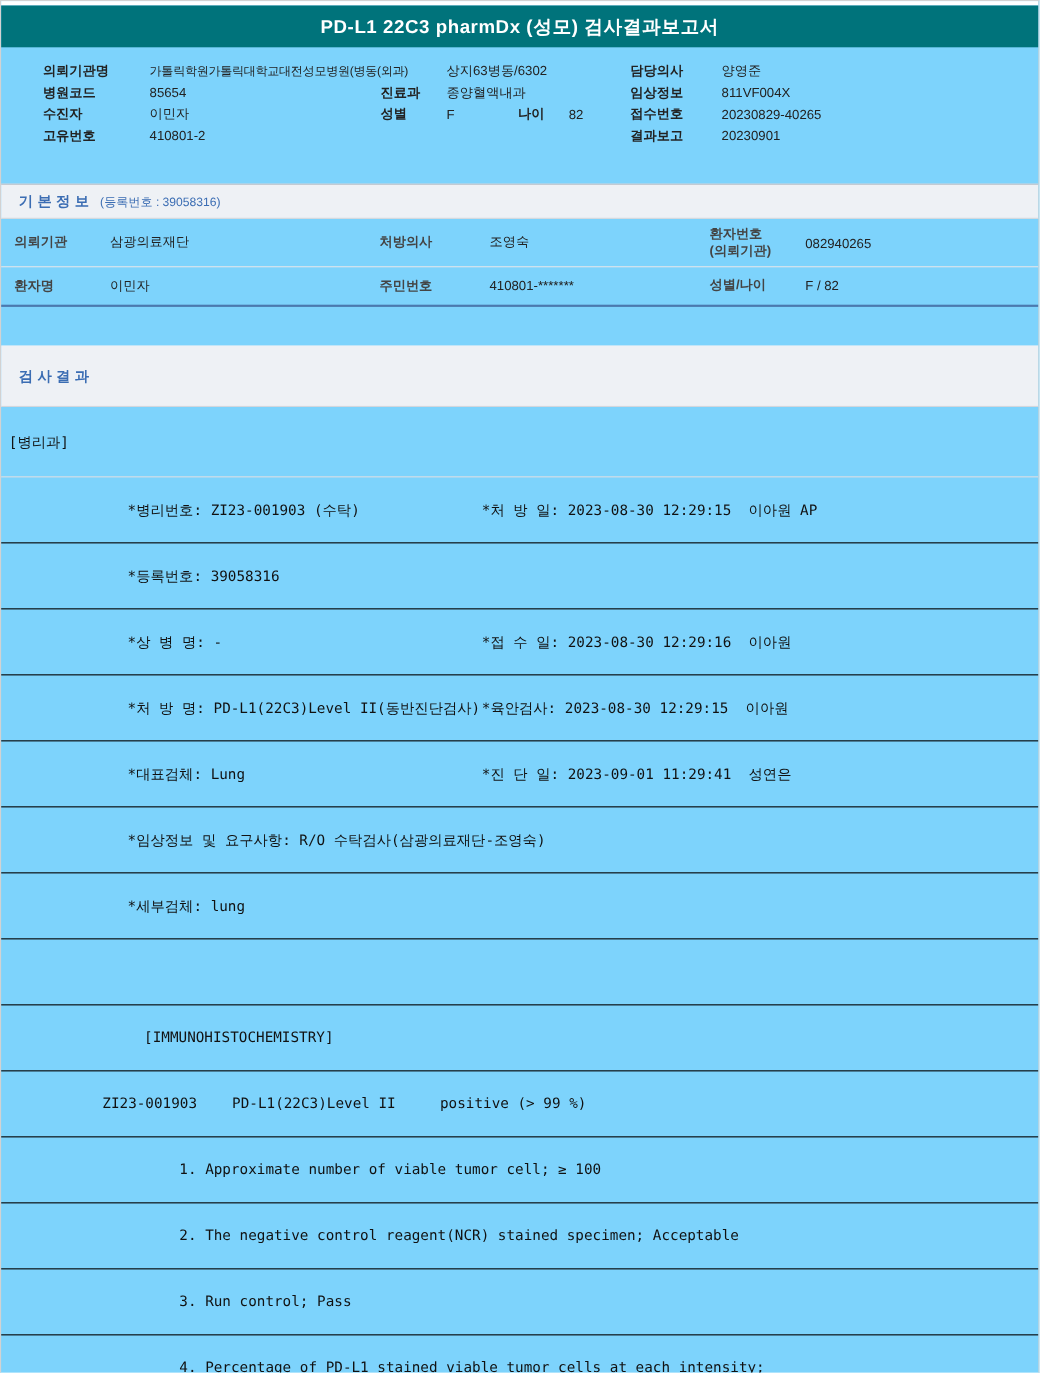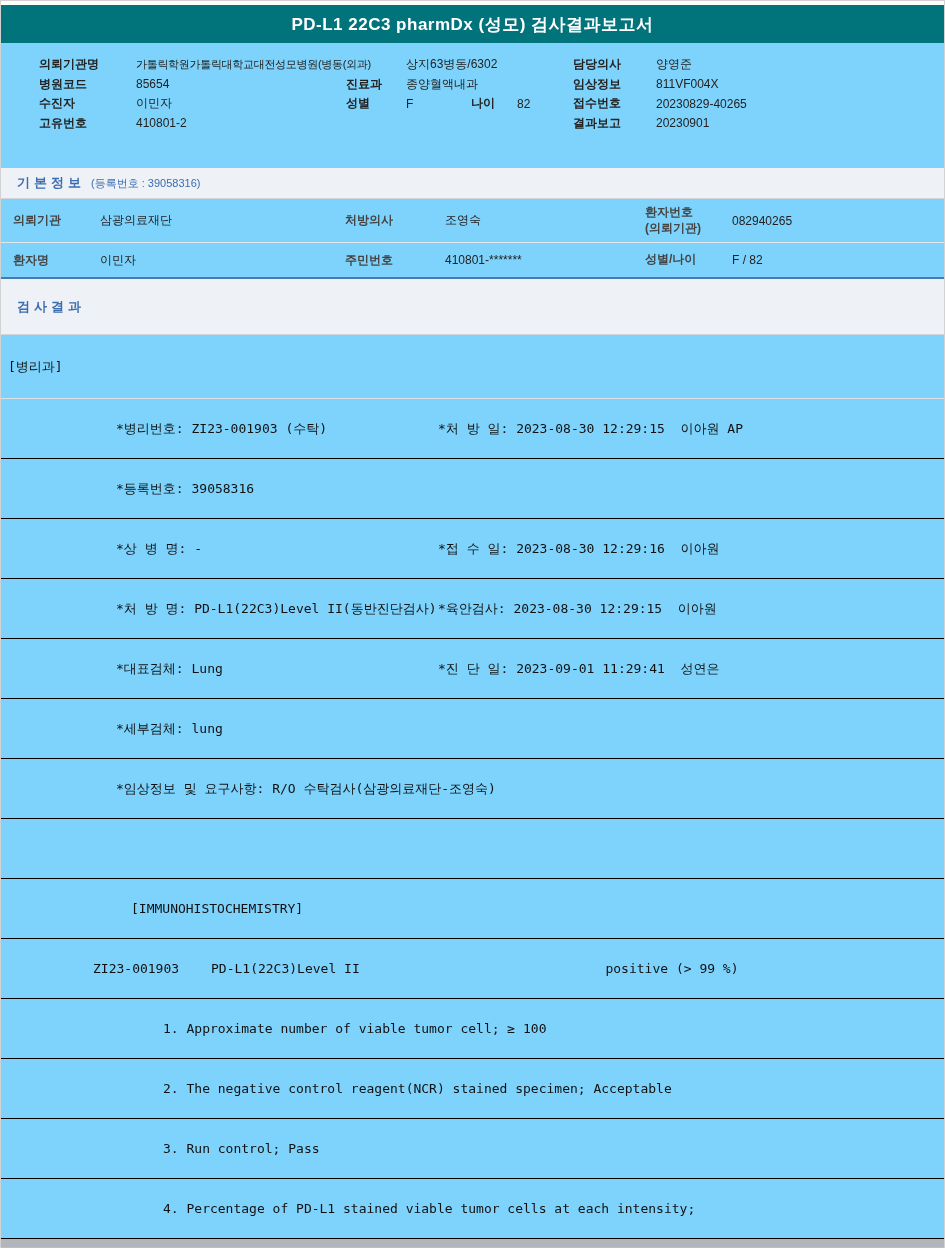--- a/index.html
+++ b/index.html
@@ -37,21 +37,21 @@
   .ph-row .cv  { flex: 1; }
   .ph-row.r1 .av { font-size: 11px; letter-spacing: -0.3px; }
   
   .band {
     background: #eef1f5;
     border-top: 1px solid #b8c1cb;
     border-bottom: 1px solid #d2d7dd;
     display: flex; align-items: center;
   }
   .bi-band { height: 32px; }
-  .res-band { height: 56px; border-top: none; }
+  .res-band { height: 56px; border-top: none; margin-top: 35px; }
   .band .sec-title { color: #3b6db3; font-weight: bold; font-size: 13px; letter-spacing: 4px; margin-left: 16px; }
   .band .sec-sub { color: #3b6db3; font-size: 11px; margin-left: 6px; }
   
   .bi-table { border-bottom: 2px solid #4b79ae; font-size: 12px; }
   .bi-row { display: flex; align-items: center; }
   .bi-row1 { height: 44px; border-bottom: 1px solid #e2e5ea; }
   .bi-row2 { height: 34px; }
   .bi-l1 { margin-left: 12px; width: 87px; flex: 0 0 87px; font-weight: bold; color: #444; }
   .bi-v1 { width: 245px; flex: 0 0 245px; }
   .bi-l2 { width: 100px; flex: 0 0 100px; font-weight: bold; color: #444; }
@@ -60,21 +60,21 @@
   .bi-v3 { flex: 1; }
   
   .mono { font-family: "DejaVu Sans Mono", monospace; font-size: 13px; color: #111; }
   .dept-row { height: 64px; border-bottom: 1px solid #dcdfe4; display: flex; align-items: center; padding-left: 7px; }
   .r-row { height: 60px; border-bottom: 1px solid #000000; display: flex; align-items: center; white-space: pre; }
   .r-row .lt { margin-left: 115px; flex: 0 0 322px; width: 322px; overflow: visible; }
   .r-row .rt { flex: 1; }
   .r-ihc { padding-left: 130px; }
   .r-res .code { margin-left: 92px; flex: 0 0 118px; width: 118px; }
   .r-res .test { flex: 0 0 189px; width: 189px; }
-  .r-res .val  { flex: 1; text-align: center; }
+  .r-res .val  { flex: 1; }
   .r-find { padding-left: 162px; }
   .bottom-strip { height: 8px; background: #b2b6ba; }
 </style>
 </head>
 <body>
 
 <div class="page">
   <div class="top-gap"></div>
 
   <div class="titlebar">
@@ -172,25 +172,25 @@
   </div>
   <div class="r-row mono">
     <span class="lt">*처 방 명: PD-L1(22C3)Level II(동반진단검사)</span>
     <span class="rt">*육안검사: 2023-08-30 12:29:15  이아원</span>
   </div>
   <div class="r-row mono">
     <span class="lt">*대표검체: Lung</span>
     <span class="rt">*진 단 일: 2023-09-01 11:29:41  성연은</span>
   </div>
   <div class="r-row mono">
+    <span class="lt">*임상정보 및 요구사항: R/O 수탁검사(삼광의료재단-조영숙)</span>
+    <span class="rt"></span>
+  </div>
+  <div class="r-row mono">
     <span class="lt">*세부검체: lung</span>
-    <span class="rt"></span>
-  </div>
-  <div class="r-row mono">
-    <span class="lt">*임상정보 및 요구사항: R/O 수탁검사(삼광의료재단-조영숙)</span>
     <span class="rt"></span>
   </div>
 
   <div class="r-row mono"></div>
 
   <div class="r-row mono r-ihc">
     <span>[IMMUNOHISTOCHEMISTRY]</span>
   </div>
 
   <div class="r-row mono r-res">

